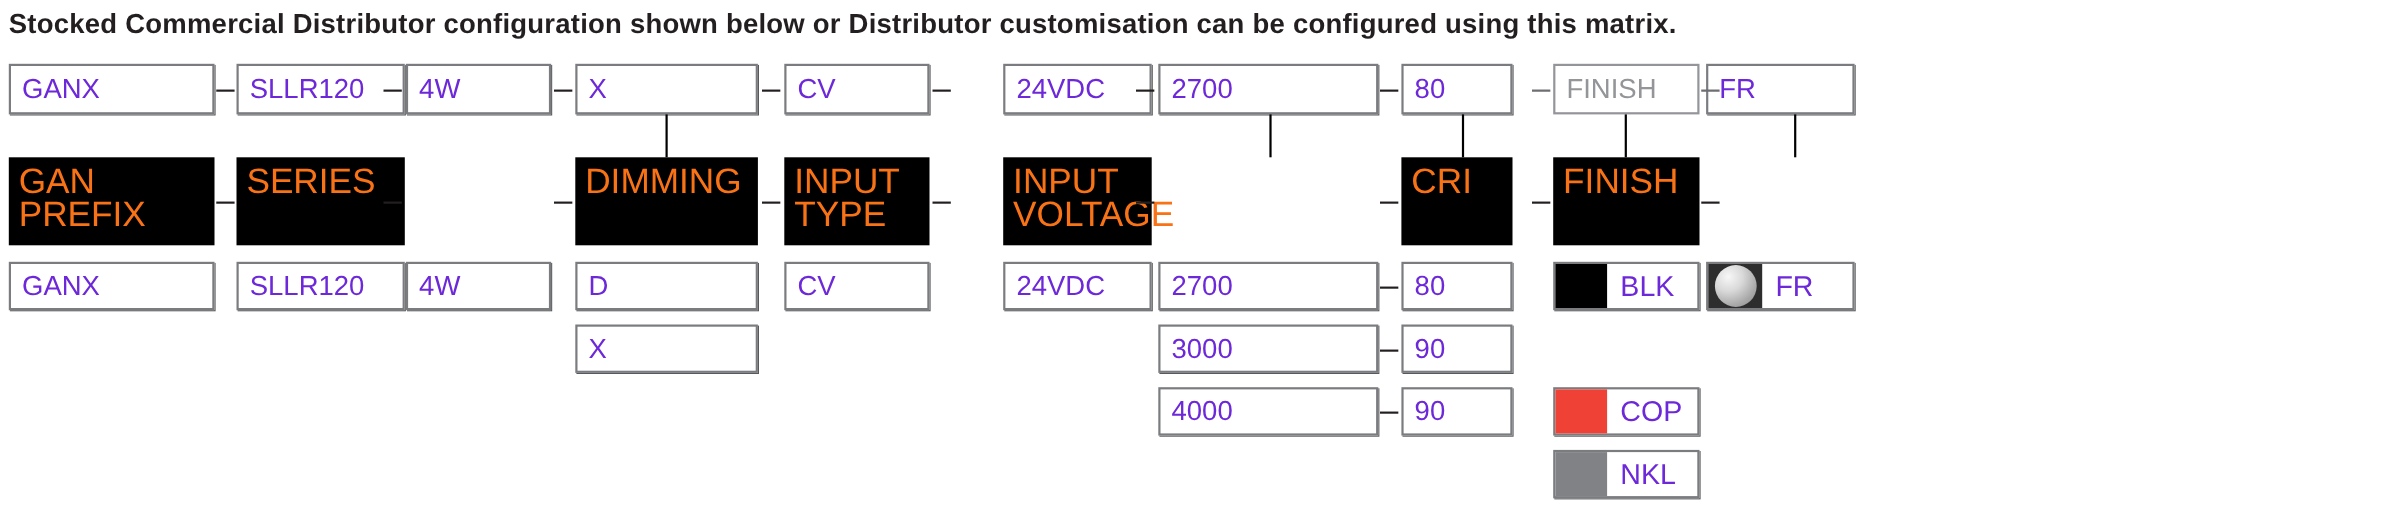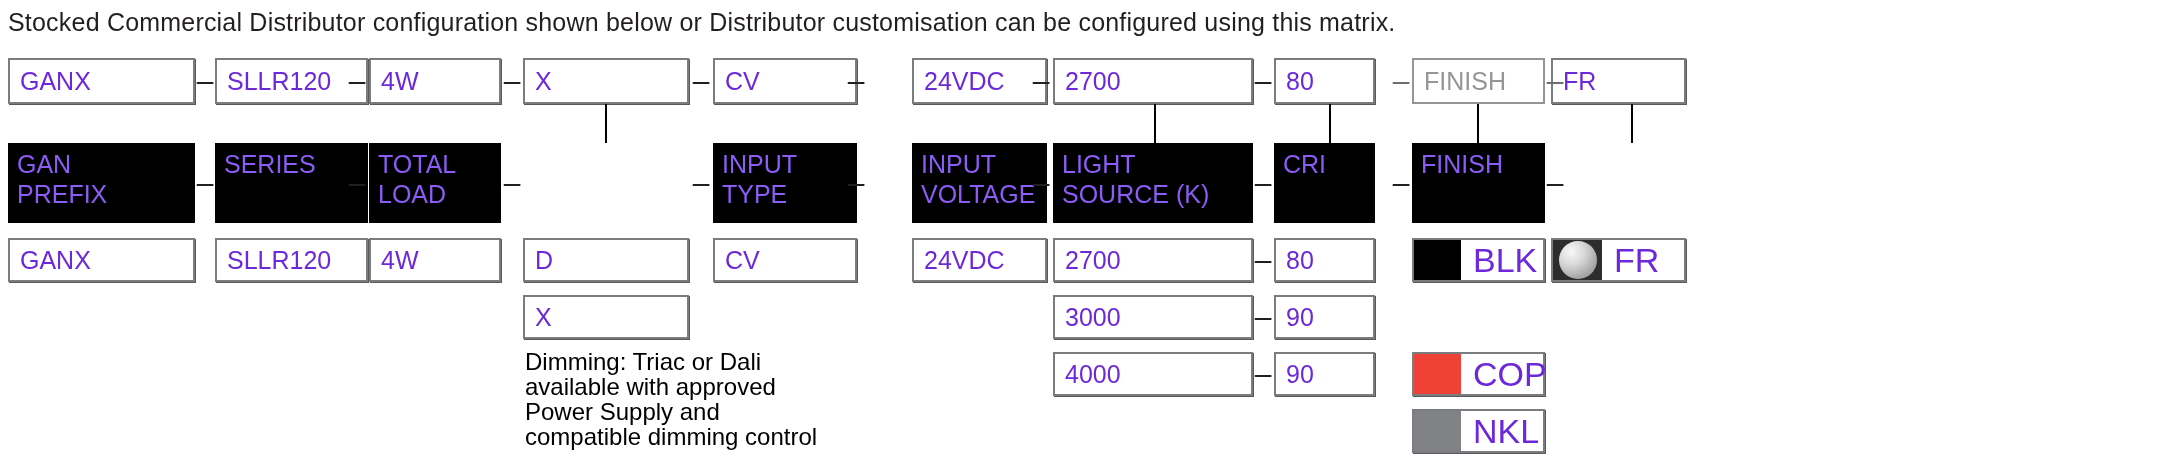--- a/index.html
+++ b/index.html
@@ -1,49 +1,49 @@
 <!DOCTYPE html>
 <html><head>
 <meta charset="utf-8">
 <style>
   html,body{margin:0;padding:0;background:#ffffff;}
   body{font-family:"Liberation Sans","DejaVu Sans",sans-serif;color:#231f20;}
   .canvas{position:relative;width:2167px;height:467px;background:#ffffff;overflow:hidden;}
 
-  .title{position:absolute;left:8px;top:8px;font-size:25px;letter-spacing:0.2px;white-space:nowrap;}
+  .title{position:absolute;left:8px;top:8px;font-size:25px;letter-spacing:0.2px;white-space:nowrap;font-weight:bold;}
 
   
   .c1{left:8px;width:187px}  .c2{left:215px;width:153px} .c3{left:369px;width:132px}
-  .c4{left:523px;width:166px}.c5{left:713px;width:144px} .c6{left:912px;width:135px}
+  .c4{left:523px;width:166px}.c5{left:713px;width:132px} .c6{left:912px;width:135px}
   .c7{left:1053px;width:200px}.c8{left:1274px;width:101px}.c9{left:1412px;width:133px}
   .c10{left:1551px;width:135px}
 
   
   .r-code{top:58px;height:46px}
   .r-hdr{top:143px;height:80px}
   .rA{top:238px;height:44px}
   .rB{top:295px;height:44px}
   .rC{top:352px;height:44px}
   .rD{top:409px;height:44px}
 
   .wbox{position:absolute;box-sizing:border-box;background:#fff;border:2px solid #7b7c7f;
         box-shadow:1px 1px 0 #58595b;display:flex;align-items:center;
         padding-left:10px;font-size:25px;color:#6d28d9;}
   .ghost{border-color:#939598;color:#939598;box-shadow:none;}
 
-  .hbox{position:absolute;box-sizing:border-box;background:#000;color:#8b5cf6;
-        font-size:25px;line-height:30px;padding:6px 4px 0 9px;white-space:pre-line;}
+  .hbox{position:absolute;box-sizing:border-box;background:#000;color:#f97316;
+        font-size:32px;line-height:30px;padding:6px 4px 0 9px;white-space:pre-line;}
 
   .dash{position:absolute;transform:translate(-50%,-50%);font-size:30px;color:#231f20;line-height:1;}
 
   .conn{position:absolute;width:2px;top:104px;height:39px;background:#000;transform:translateX(-50%);}
 
   .fbox{padding-left:0;}
   .swatch{width:47px;align-self:stretch;flex:0 0 47px;}
-  .flabel{padding-left:12px;font-size:34px;}
+  .flabel{padding-left:12px;font-size:26px;}
 
   .lens-sq{width:49px;align-self:stretch;flex:0 0 49px;background:#2d2d2d;
            display:flex;align-items:center;justify-content:center;}
   .lens-circle{width:38px;height:38px;border-radius:50%;
            background:radial-gradient(circle at 32% 28%, #f7f7f7 0%, #d9d9d9 35%, #a8a8a8 70%, #878787 100%);}
 
   .note{position:absolute;left:525px;top:349px;font-size:24px;line-height:25px;
         white-space:pre-line;color:#000;width:420px;}
 </style>
 </head>
@@ -76,28 +76,25 @@
 
   <div class="conn" style="left:606px"></div>
   <div class="conn" style="left:1155px"></div>
   <div class="conn" style="left:1330px"></div>
   <div class="conn" style="left:1478px"></div>
   <div class="conn" style="left:1632px"></div>
 
   <div class="hbox r-hdr c1">GAN
 PREFIX</div>
   <div class="hbox r-hdr c2">SERIES</div>
-  <div class="hbox r-hdr c3">TOTAL
-LOAD</div>
+  <div class="hbox r-hdr c4">DIMMING</div>
   <div class="hbox r-hdr c5">INPUT
 TYPE</div>
   <div class="hbox r-hdr c6">INPUT
 VOLTAGE</div>
-  <div class="hbox r-hdr c7">LIGHT
-SOURCE (K)</div>
   <div class="hbox r-hdr c8">CRI</div>
   <div class="hbox r-hdr c9">FINISH</div>
 
   <span class="dash" style="left:205px;top:183px">–</span>
   <span class="dash" style="left:357px;top:183px">–</span>
   <span class="dash" style="left:512px;top:183px">–</span>
   <span class="dash" style="left:701px;top:183px">–</span>
   <span class="dash" style="left:856px;top:183px">–</span>
   <span class="dash" style="left:1041px;top:183px">–</span>
   <span class="dash" style="left:1263px;top:183px">–</span>
@@ -139,18 +136,14 @@
   <div class="wbox fbox rC c9">
     <span class="swatch" style="background-color: rgb(239, 65, 54);"></span>
     <span class="flabel">COP</span>
   </div>
 
   <div class="wbox fbox rD c9">
     <span class="swatch" style="background-color: rgb(128, 130, 133);"></span>
     <span class="flabel">NKL</span>
   </div>
 
-  <div class="note">Dimming: Triac or Dali
-available with approved
-Power Supply and
-compatible dimming control</div>
 
 </div>
 
 </body></html>

